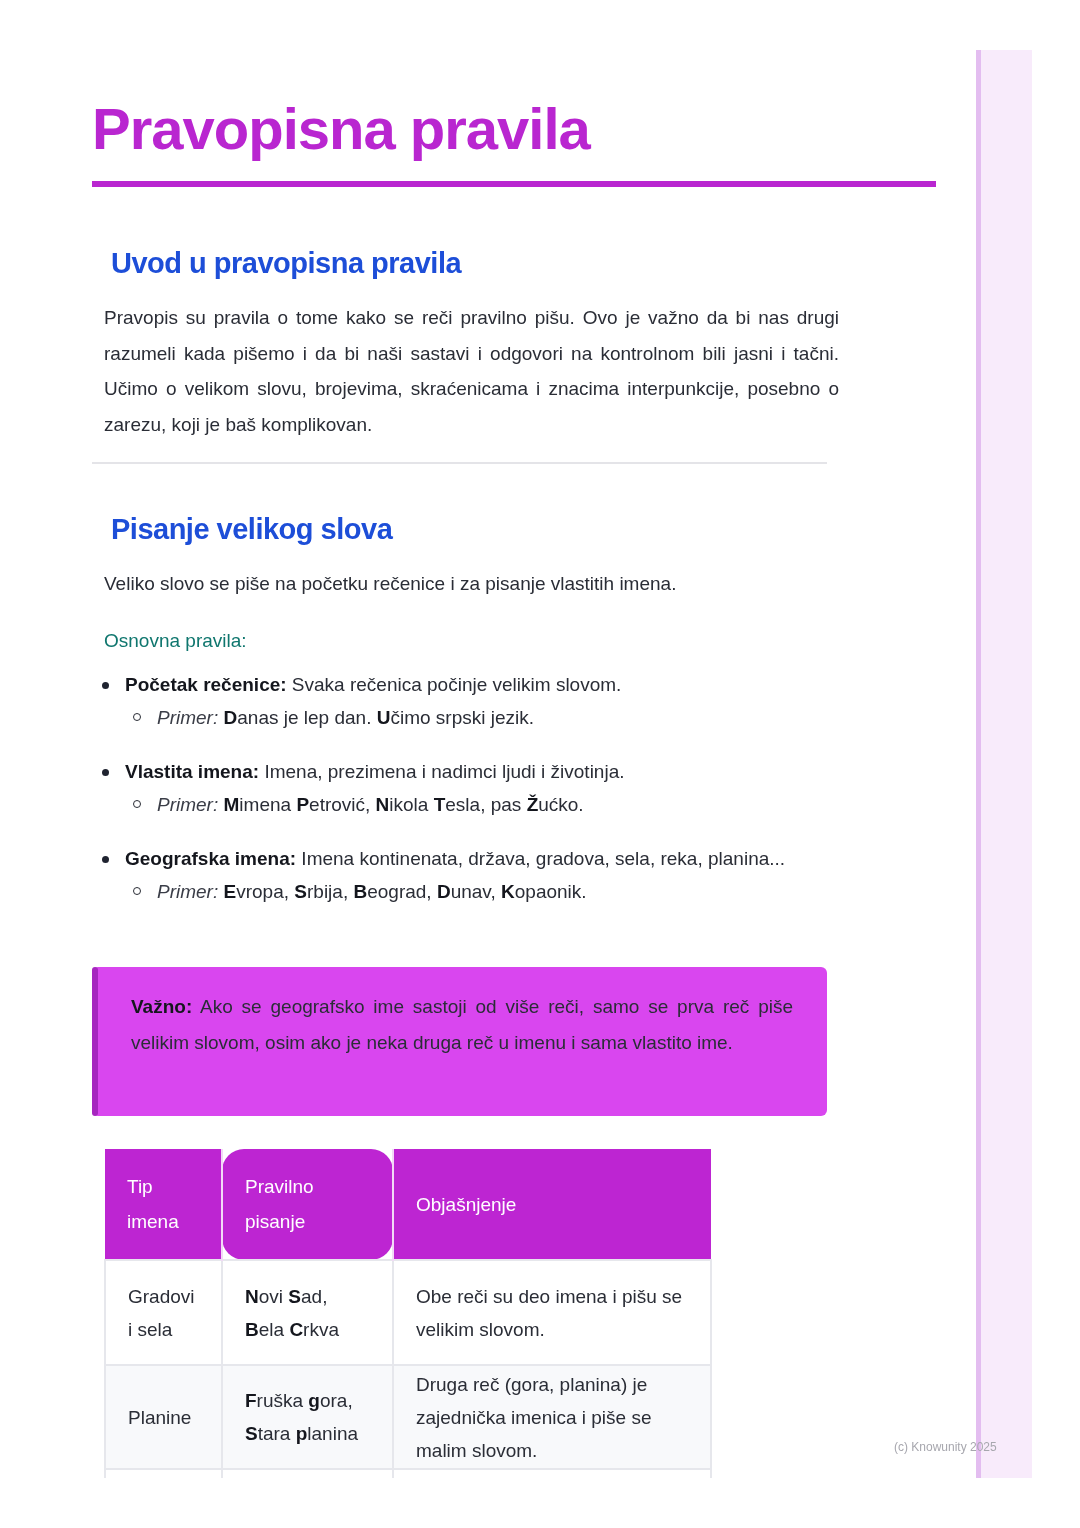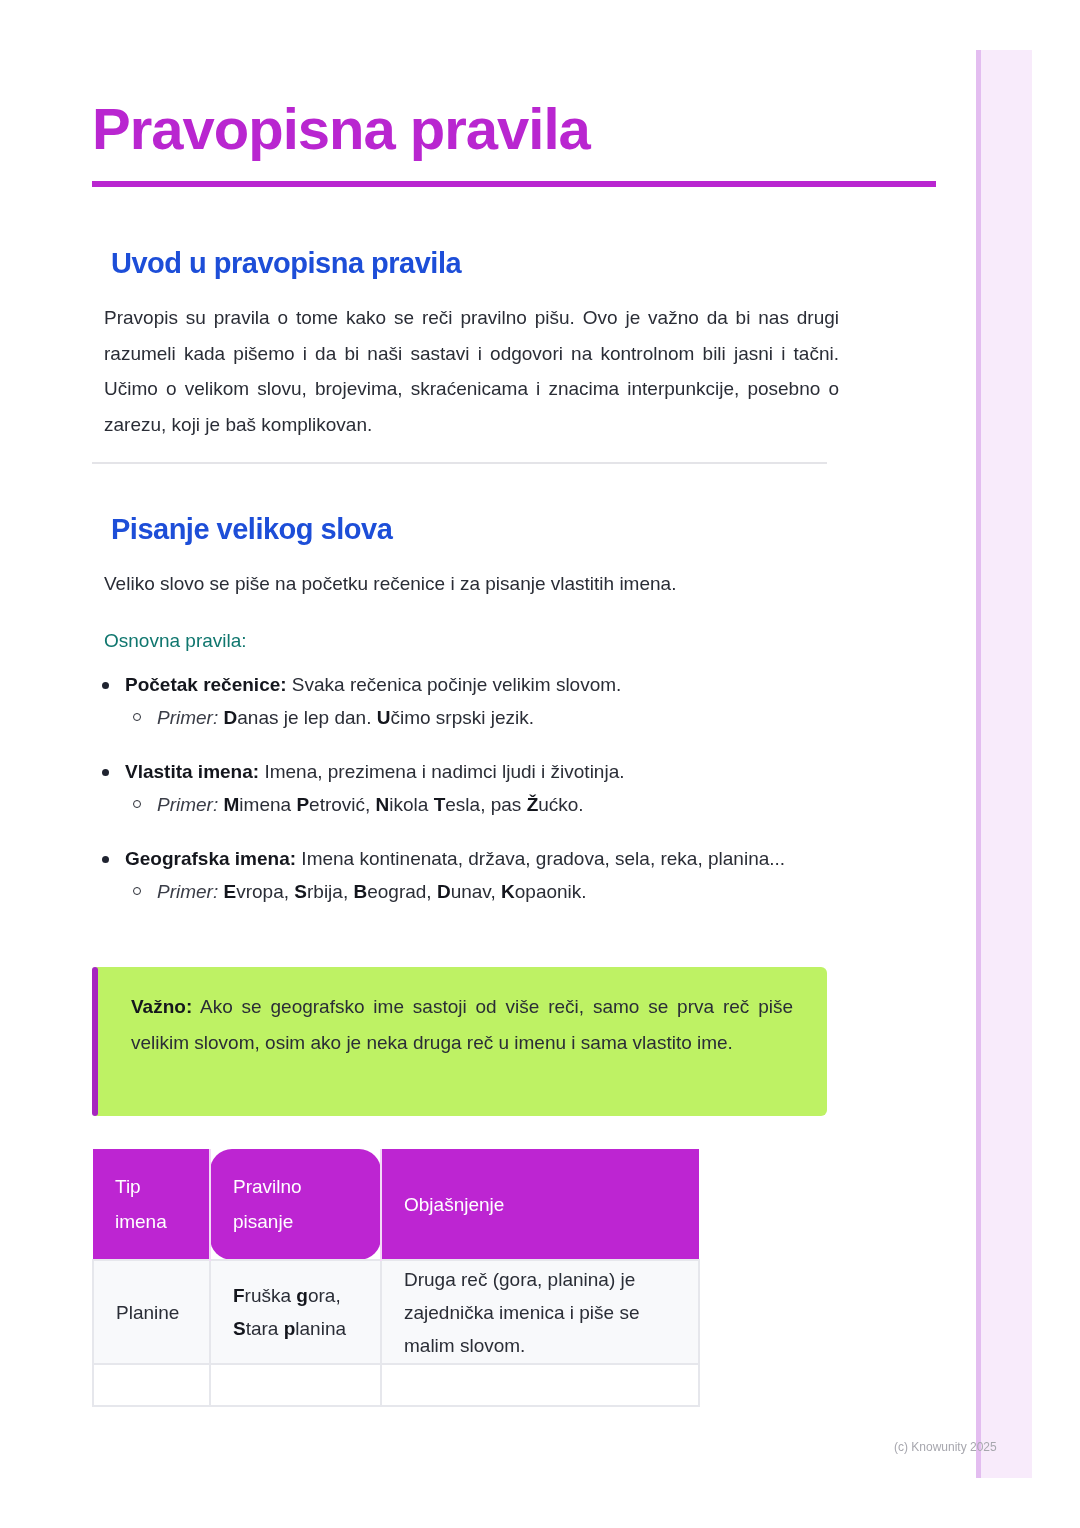--- a/index.html
+++ b/index.html
@@ -127,21 +127,21 @@
       border-radius: 50%;
     }
     .example i { color: #3a3d47; }
     .example b { color: #14161d; }
     .callout {
       position: absolute;
       left: 0;
       top: 967px;
       width: 735px;
       height: 149px;
-      background: #bef264;
+      background: #d946ef;
       border-radius: 6px;
       box-sizing: border-box;
     }
     .callout-bar {
       position: absolute;
       left: 0;
       top: 0;
       bottom: 0;
       width: 6px;
       background: #a626bf;
@@ -153,21 +153,21 @@
       top: 22px;
       width: 662px;
       font-size: 19px;
       line-height: 35.5px;
       color: #2a2d36;
       text-align: justify;
     }
     .callout-text b { color: #14161d; }
     table.names {
       position: absolute;
-      left: 0;
+      left: 12px;
       top: 1149px;
       width: 608px;
       border-collapse: collapse;
       font-size: 19px;
       color: #2a2d36;
     }
     table.names th {
       background: #bd25d2;
       color: #ffffff;
       font-weight: 500;
@@ -278,20 +278,25 @@
 
     <table class="names">
       <thead>
         <tr>
           <th class="col1">Tip imena</th>
           <th class="col2">Pravilno pisanje</th>
           <th>Objašnjenje</th>
         </tr>
       </thead>
       <tbody>
+        <tr class="r1">
+          <td>Gradovi i sela</td>
+          <td><b>N</b><span>ovi </span><b>S</b><span>ad,</span><br><b>B</b><span>ela </span><b>C</b><span>rkva</span></td>
+          <td>Obe reči su deo imena i pišu se velikim slovom.</td>
+        </tr>
         <tr class="r2">
           <td>Planine</td>
           <td><b>F</b><span>ruška </span><b>g</b><span>ora,</span><br><b>S</b><span>tara </span><b>p</b><span>lanina</span></td>
           <td>Druga reč (gora, planina) je zajednička imenica i piše se malim slovom.</td>
         </tr>
         <tr class="r3">
           <td></td>
           <td></td>
           <td></td>
         </tr>

